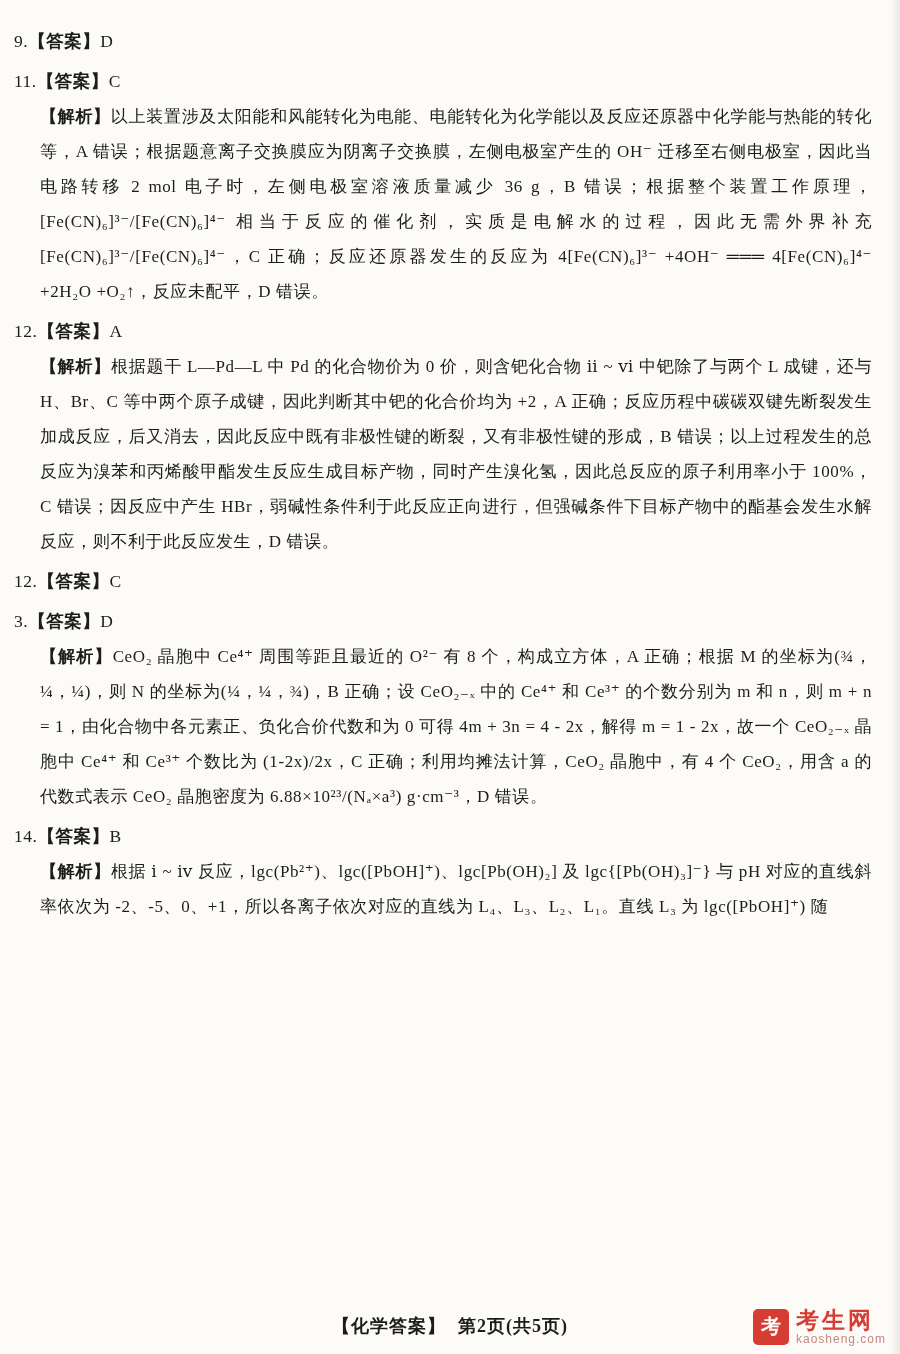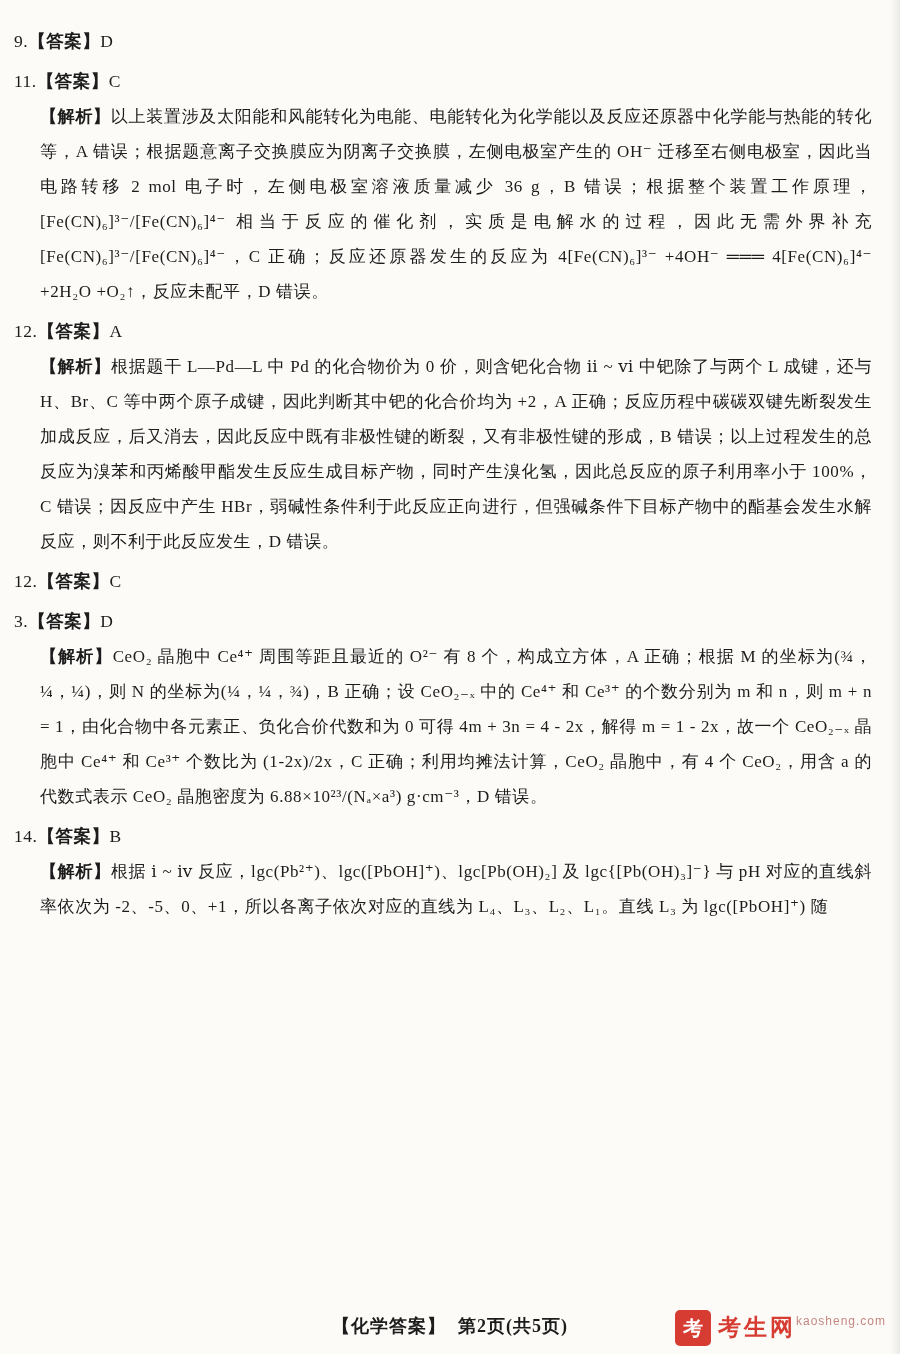--- a/index.html
+++ b/index.html
@@ -66,21 +66,21 @@
     background: #d4281e;
     border-radius: 5px;
     display: flex;
     align-items: center;
     justify-content: center;
     color: #ffffff;
     font-size: 20px;
     font-weight: bold;
     font-family: "Liberation Sans", sans-serif;
   }
-  .wm-text { display: flex; flex-direction: row; line-height: 1.1; }
+  .wm-text { display: flex; flex-direction: column; line-height: 1.1; }
   .wm-name {
     color: #d4281e;
     font-size: 23px;
     font-weight: bold;
     letter-spacing: 3px;
     font-family: "Liberation Sans", sans-serif;
   }
   .wm-url {
     color: #bf7a74;
     font-size: 12px;

